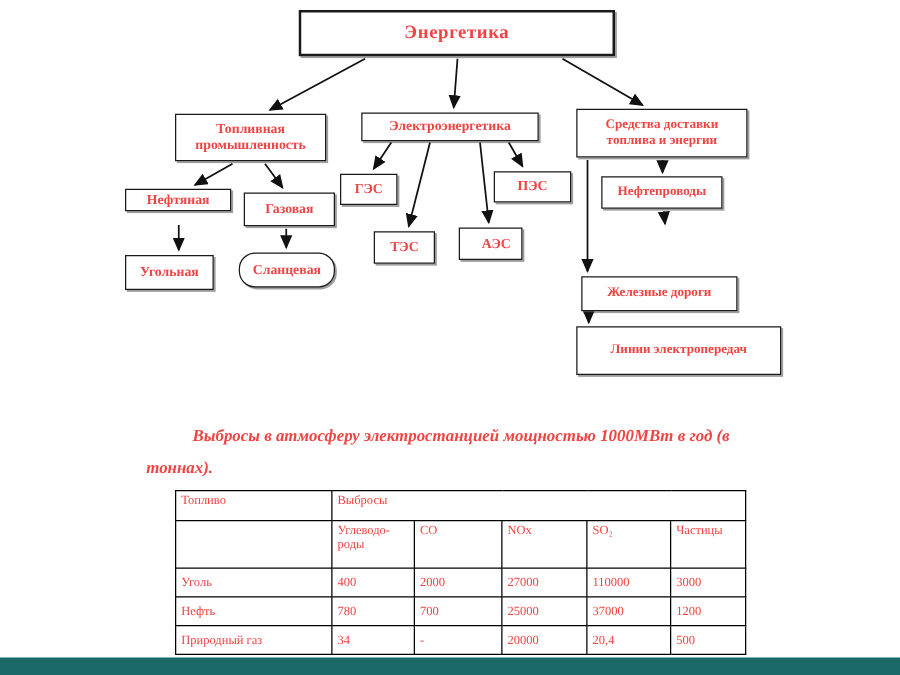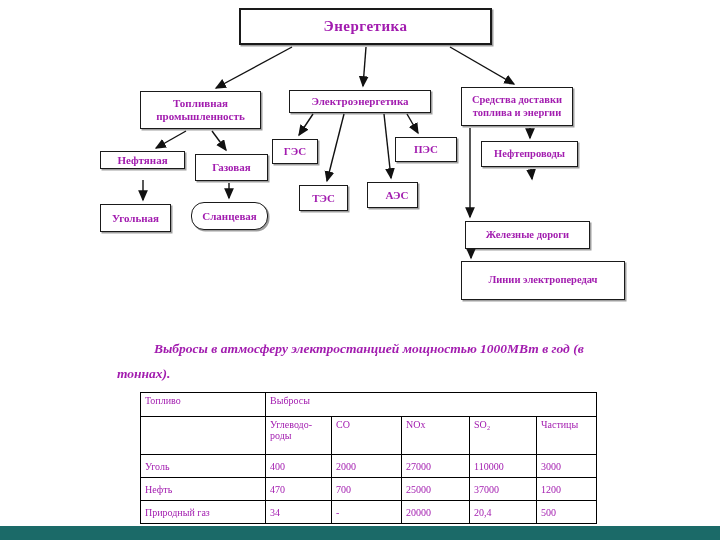--- a/index.html
+++ b/index.html
@@ -1,21 +1,21 @@
 <!DOCTYPE html>
 <html><head>
 <meta charset="utf-8">
 <style>
   html,body{margin:0;padding:0;}
   .slide{
     position:relative;
     width:720px;height:540px;
     background:#ffffff;
     font-family:"Liberation Serif","DejaVu Serif",serif;
-    color:#a21caf;
+    color:#ef4444;
     overflow:hidden;
   }
   .connectors{position:absolute;left:0;top:0;width:720px;height:330px;}
   .box{
     position:absolute;
     border:1.5px solid #1a1a1a;
     background:#fff;
     display:flex;align-items:center;justify-content:center;
     text-align:center;
     font-weight:bold;
@@ -86,21 +86,21 @@
       <path d="M471,251 L471,258" marker-end="url(#ah)"></path>
     </g>
   </svg>
 
   <div class="box root" style="left:239px;top:8px;width:253px;height:37px;">Энергетика</div>
 
   <div class="box fs11" style="left:140px;top:91px;width:121px;height:38px;">Топливная промышленность</div>
 
   <div class="box fs11" style="left:289px;top:90px;width:142px;height:23px;">Электроэнергетика</div>
 
-  <div class="box fs10" style="left:461px;top:87px;width:112px;height:39px;">Средства доставки топлива и энергии</div>
+  <div class="box fs10" style="left:461px;top:87px;width:137px;height:39px;">Средства доставки топлива и энергии</div>
 
   <div class="box fs11" style="left:100px;top:151px;width:85px;height:18px;">Нефтяная</div>
 
   <div class="box fs11" style="left:195px;top:154px;width:73px;height:27px;">Газовая</div>
 
   <div class="box fs11" style="left:100px;top:204px;width:71px;height:28px;">Угольная</div>
 
   <div class="box fs11" style="left:191px;top:202px;width:77px;height:28px;border-radius:13px;">Сланцевая</div>
 
   <div class="box fs11" style="left:272px;top:139px;width:46px;height:25px;">ГЭС</div>
@@ -145,21 +145,21 @@
       <tr class="data">
         <td>Уголь</td>
         <td>400</td>
         <td>2000</td>
         <td>27000</td>
         <td>110000</td>
         <td>3000</td>
       </tr>
       <tr class="data">
         <td>Нефть</td>
-        <td>470</td>
+        <td>780</td>
         <td>700</td>
         <td>25000</td>
         <td>37000</td>
         <td>1200</td>
       </tr>
       <tr class="data">
         <td>Природный газ</td>
         <td>34</td>
         <td>-</td>
         <td>20000</td>

